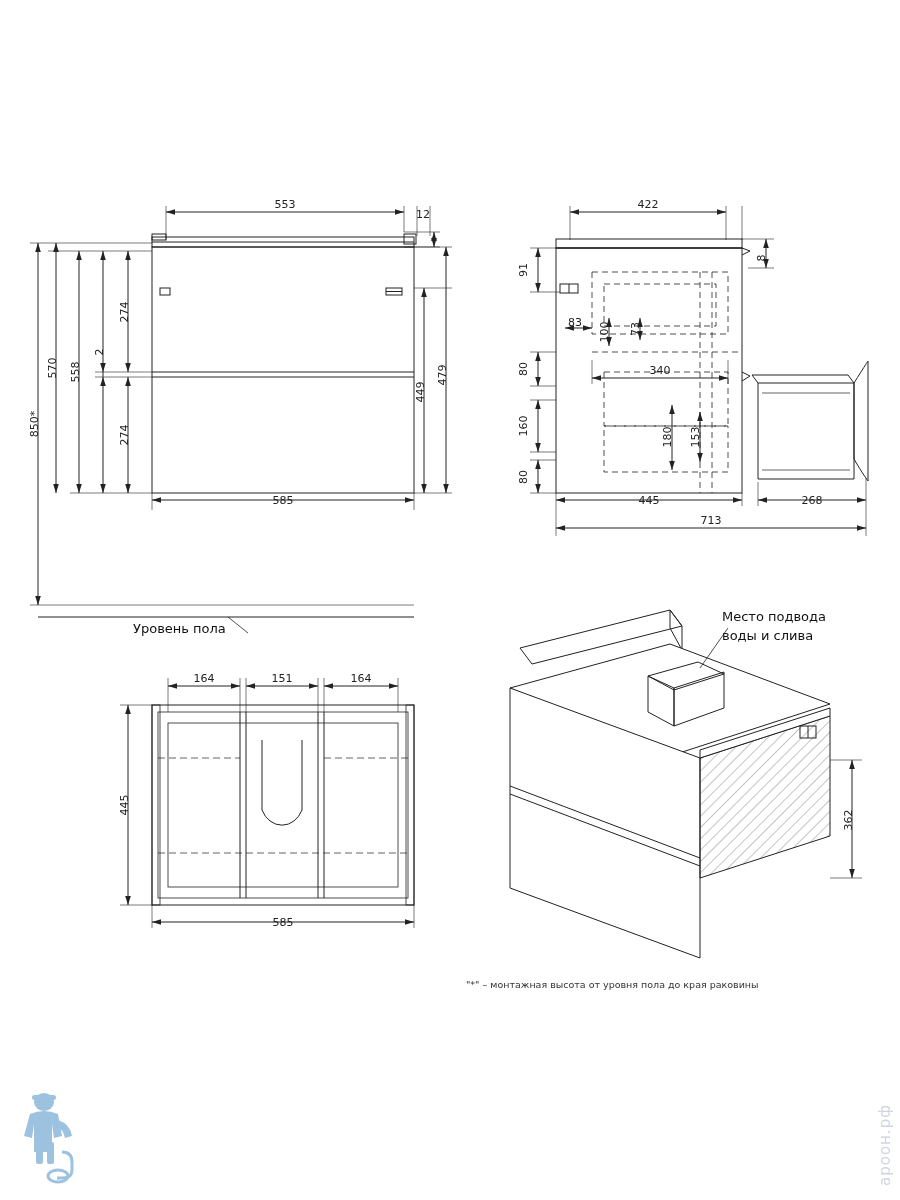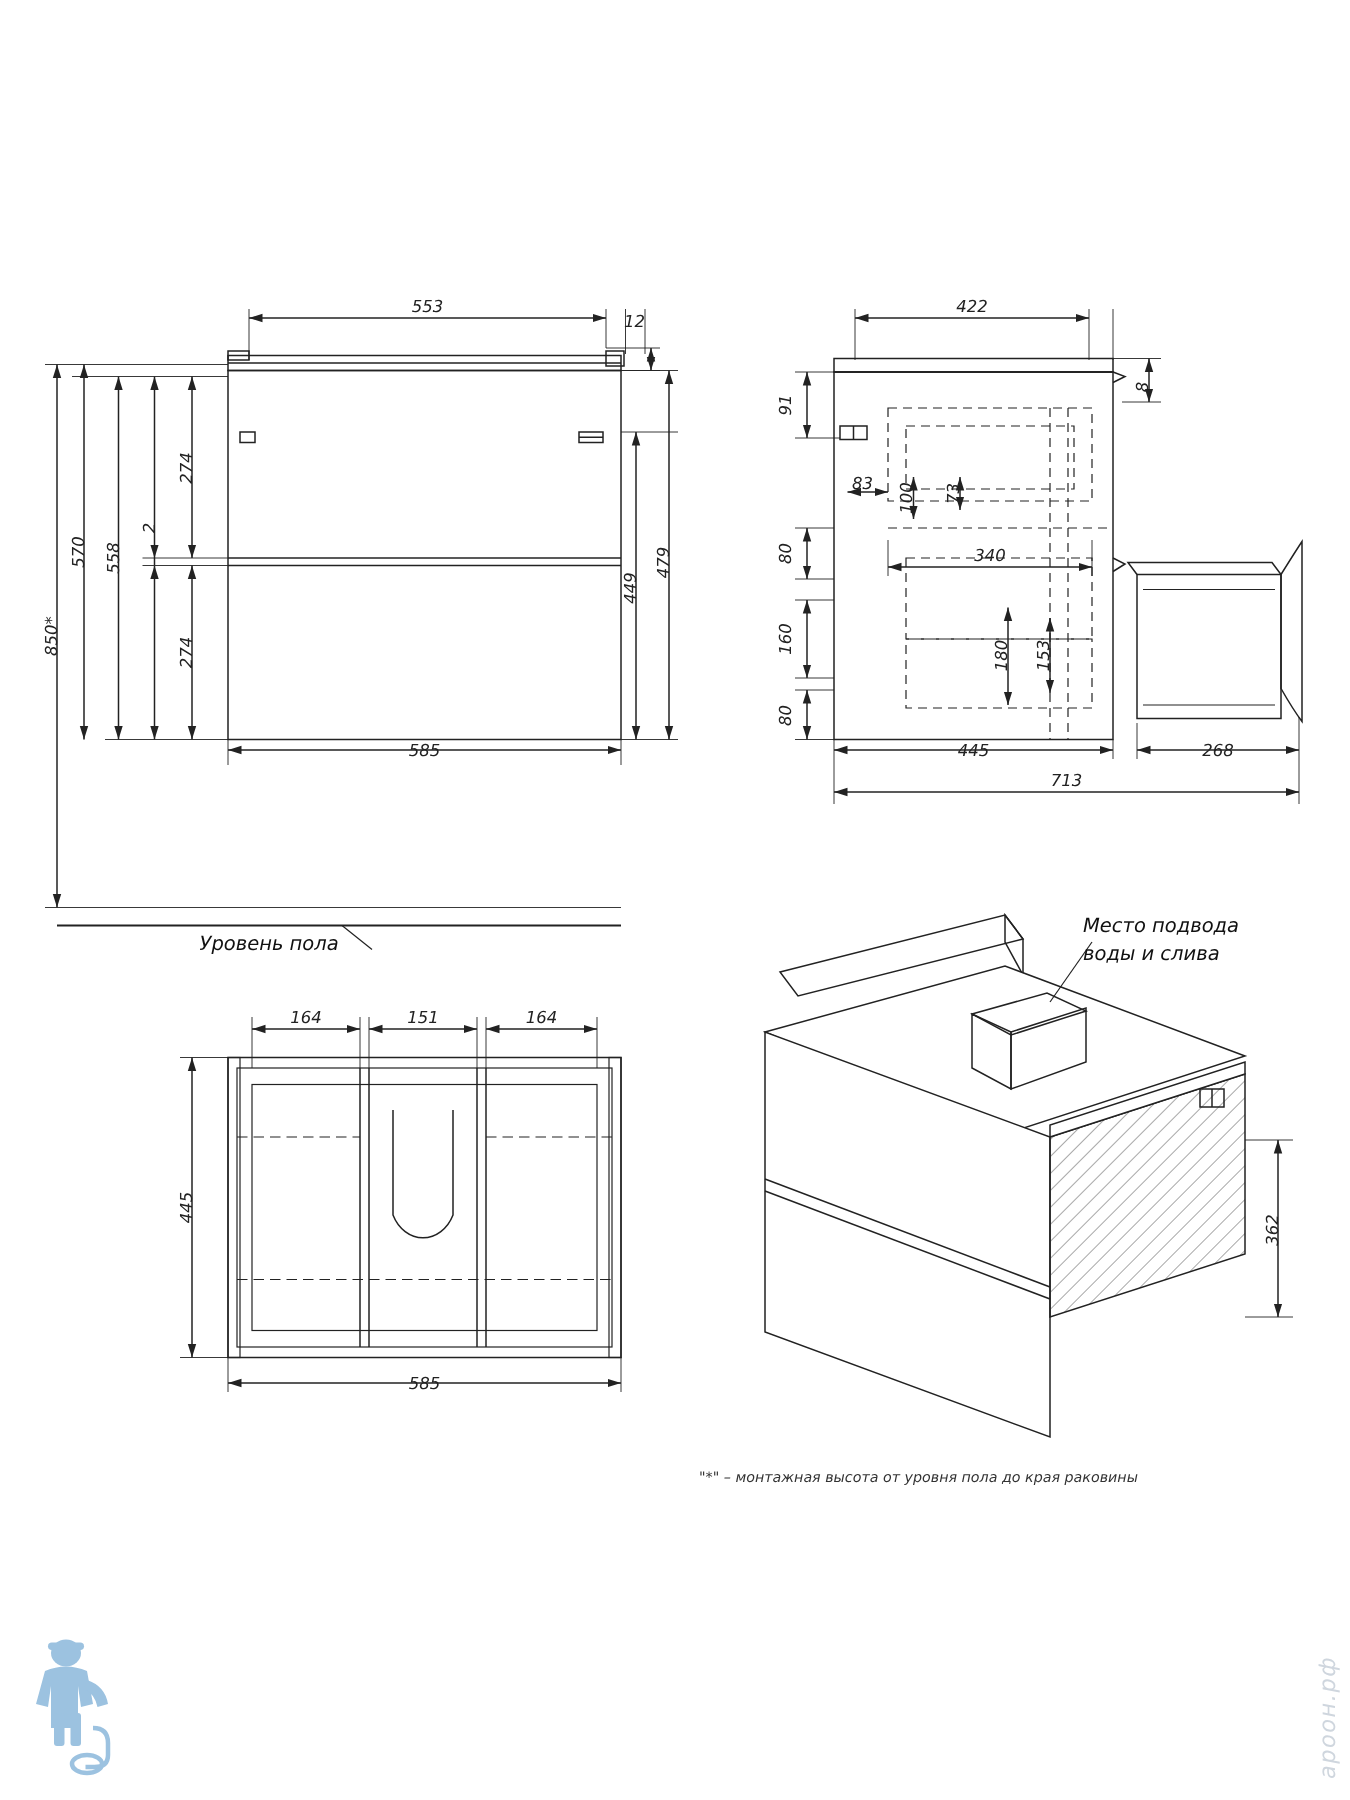--- a/index.html
+++ b/index.html
@@ -1,17 +1,17 @@
 <!DOCTYPE html>
 <html><head>
 <meta charset="utf-8">
 <style>
   html,body{margin:0;padding:0;background:#ffffff;}
   body{width:900px;height:1200px;font-family:"DejaVu Sans", sans-serif;color:#1a1a1a;overflow:hidden;position:relative;}
-  .sheet{position:absolute;left:0;top:0;width:900px;height:1200px;font-style:italic;}
+  .sheet{position:absolute;left:0;top:0;width:900px;height:1200px;}
   svg.main{position:absolute;left:0;top:0;}
   .dim{font-family:"DejaVu Sans", sans-serif;font-size:11px;fill:#222;}
   .dimv{font-family:"DejaVu Sans", sans-serif;font-size:11px;fill:#222;}
   .note{font-family:"DejaVu Sans", sans-serif;font-size:13px;fill:#111;}
   .smallnote{font-family:"DejaVu Sans", sans-serif;font-size:9.5px;fill:#333;}
   .wm{position:absolute;right:6px;bottom:14px;writing-mode:vertical-rl;transform:rotate(180deg);
       font-family:"DejaVu Sans", sans-serif;font-size:15px;color:#cfd6de;letter-spacing:1px;}
   .mascot{position:absolute;left:14px;bottom:14px;width:72px;height:96px;}
 </style>
 </head>

